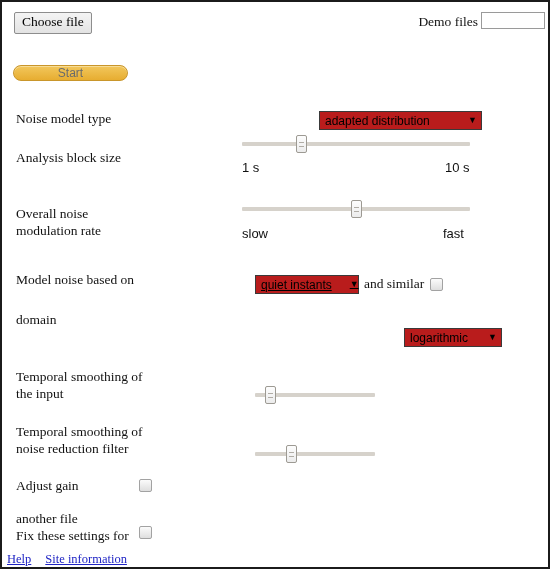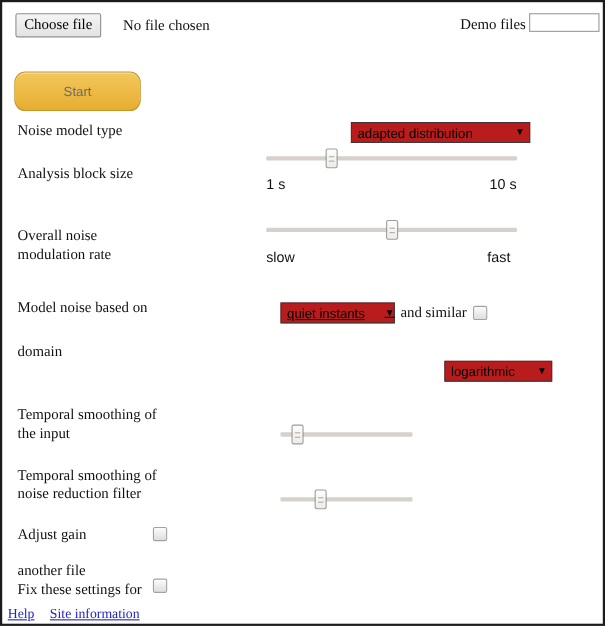--- a/index.html
+++ b/index.html
@@ -68,21 +68,21 @@
     font-family: "Liberation Sans", sans-serif;
     font-size: 12px;
     padding: 0 2px;
   }
 
   
   .start-btn {
     left: 11px;
     top: 63px;
     width: 115px;
-    height: 36px;
+    height: 16px;
     border-radius: 10px;
     background: linear-gradient(#f2c75c, #e7ad31);
     border: 1px solid #c9962b;
     box-shadow: inset 0 1px 0 #f7dc96;
     font-family: "Liberation Sans", sans-serif;
     font-size: 12px;
     color: #6b6b6b;
     display: flex;
     align-items: center;
     justify-content: center;
@@ -195,21 +195,20 @@
     cursor: default;
   }
 </style>
 </head>
 <body>
 
 <div class="page">
 
   <div class="abs file-row">
     <button class="choose-file-btn">Choose file</button>
-    <span class="no-file-text">No file chosen</span>
   </div>
 
   <div class="abs demo-label">Demo files</div>
   <input class="abs demo-input" type="text" placeholder="" style="">
 
   <div class="abs start-btn">Start</div>
 
   <div class="abs row-label" style="top:108px;">Noise model type</div>
   <div class="abs sel" style="left:317px; top:109px; width:163px;">
     <span class="sel-val">adapted distribution</span>

